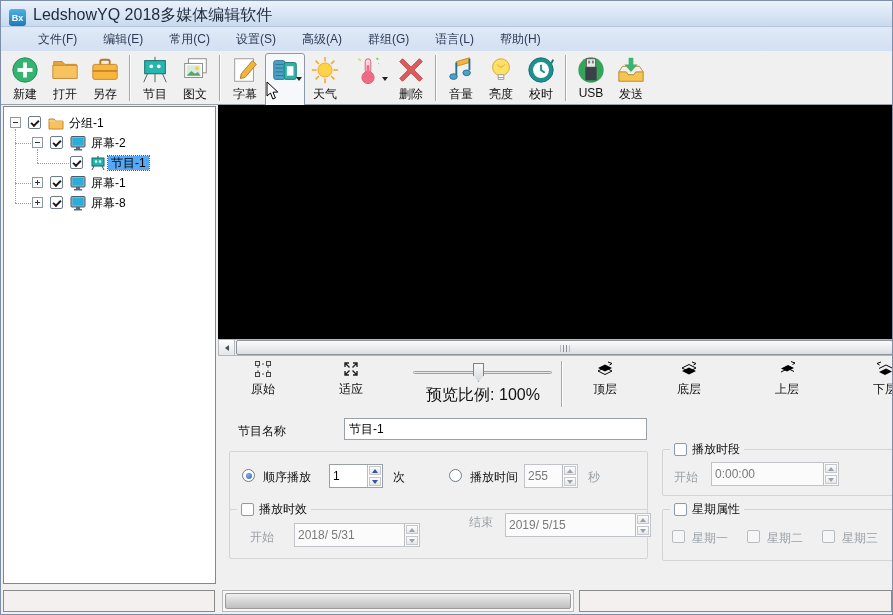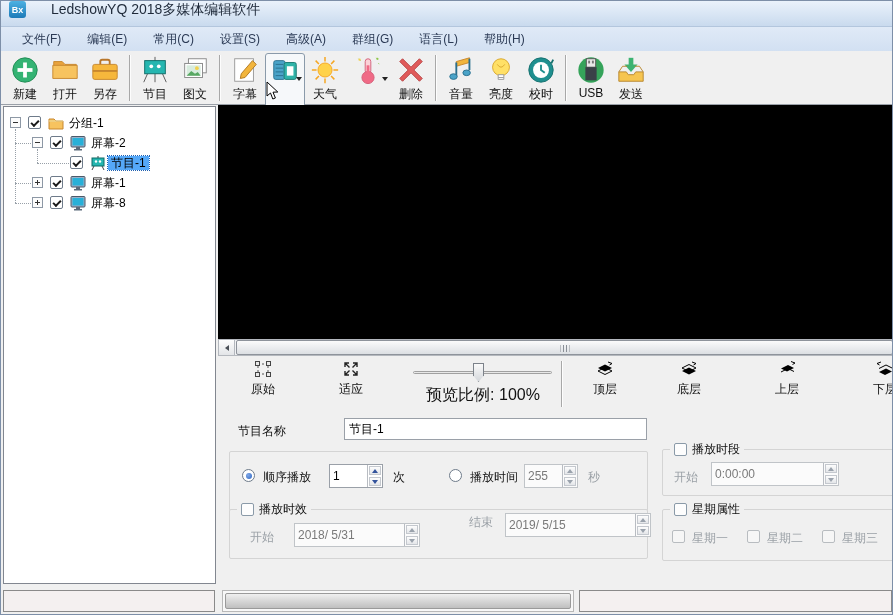--- a/index.html
+++ b/index.html
@@ -2,28 +2,28 @@
 <html><head>
 <meta charset="utf-8">
 <style>
   html,body{margin:0;padding:0;background:#d8d8d8;}
   *{box-sizing:border-box;font-family:"Liberation Sans","DejaVu Sans",sans-serif;}
   .window{position:relative;width:893px;height:615px;background:#f0f0f0;overflow:hidden;
           border:1px solid #7d8fa8;}
   
   .titlebar{position:absolute;left:0;top:0;width:893px;height:26px;
             background:linear-gradient(#eaf2fb,#c9daee);border-bottom:1px solid #b3c6dd;
-            display:flex;align-items:flex-start;}
+            display:flex;align-items:flex-end;}
   .logo{width:17px;height:17px;margin-left:8px;border-radius:3px;
         background:linear-gradient(#4db1e2,#1d7ab8);color:#fff;font-size:9px;font-weight:bold;
         display:flex;align-items:center;justify-content:center;}
-  .title-text{margin-left:25px;font-size:14px;color:#1f2a3a;}
+  .title-text{margin-left:7px;font-size:16px;color:#1f2a3a;}
   
   .menubar{position:absolute;left:0;top:26px;width:893px;height:24px;
-           background:linear-gradient(#e0eaf7,#d2e0f2);display:flex;align-items:center;padding-left:8px;}
+           background:linear-gradient(#e0eaf7,#d2e0f2);display:flex;align-items:center;padding-left:24px;}
   .menu-item{font-size:12px;color:#2b3a55;padding:4px 13px;cursor:default;}
   
   .toolbar{position:absolute;left:0;top:50px;width:893px;height:54px;background:#f0f0f0;
            border-bottom:1px solid #9aa0a8;display:flex;align-items:flex-start;padding:2px 0 0 4px;}
   .tbtn{position:relative;display:flex;flex-direction:column;align-items:center;
         min-width:36px;padding:1px 4px 0;border:1px solid transparent;border-radius:3px;}
   .tbtn.hover{border-color:#8a9aaa;background:#f6f8fa;}
   .tbtn.dd{padding-right:4px;gap:40px;}
   .ticon{width:30px;height:30px;}
   .tlabel{font-size:12px;color:#111;margin-top:1px;white-space:nowrap;}

